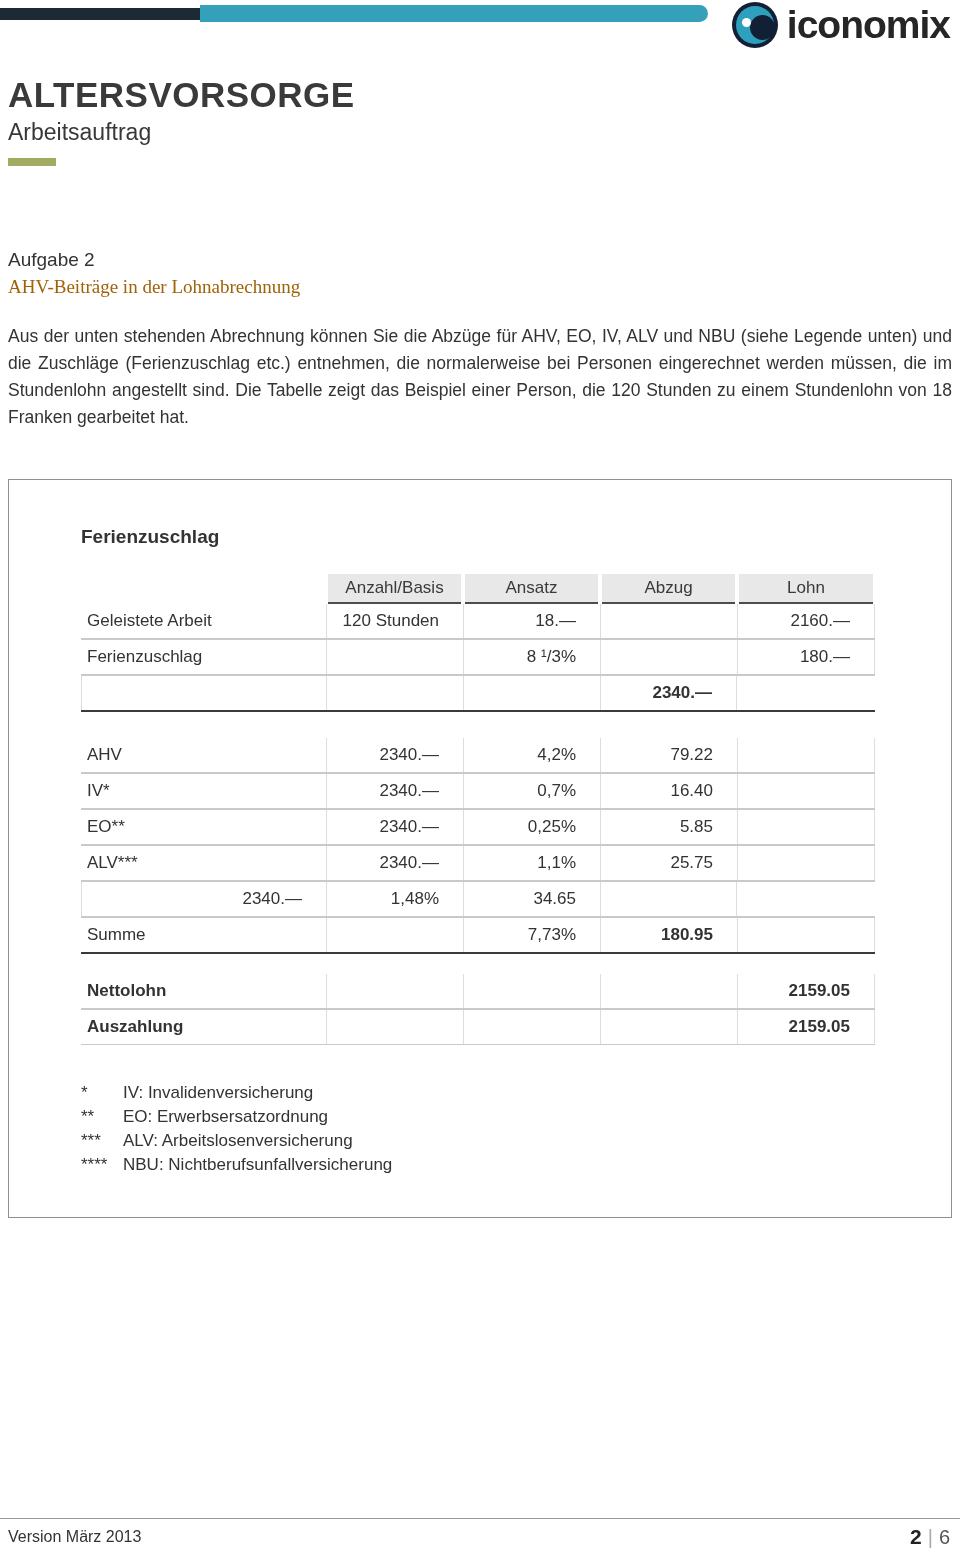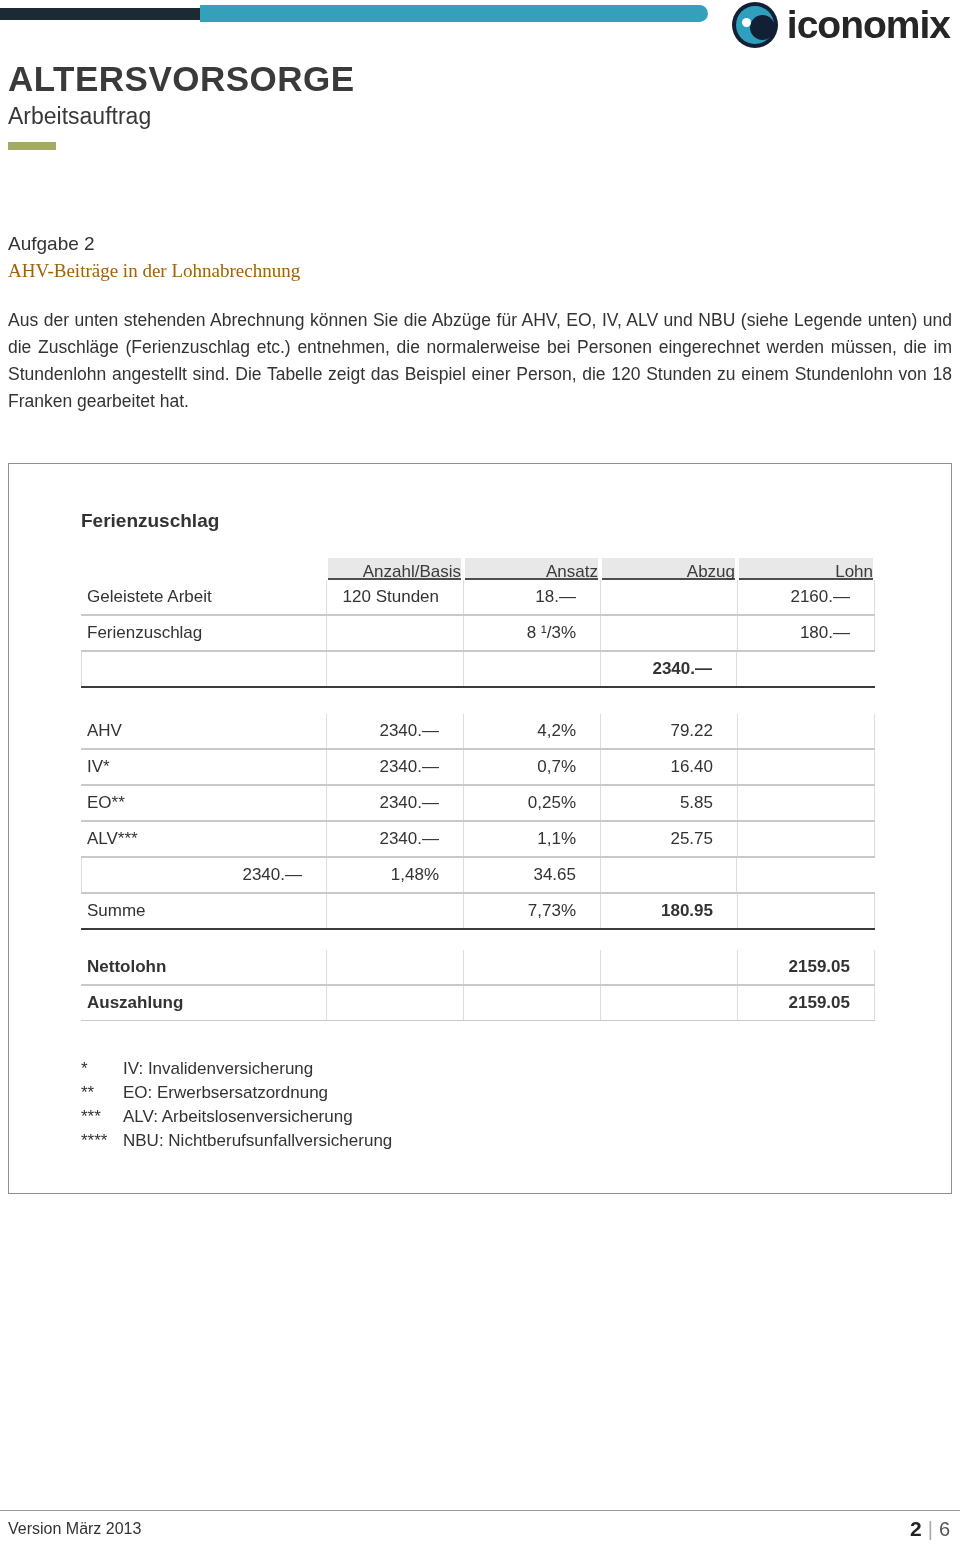--- a/index.html
+++ b/index.html
@@ -18,21 +18,21 @@
   .bar-teal { position:absolute; top:5px; left:200px; width:508px; height:17px; background:#35a0ba; border-radius:0 9px 9px 0; }
 
   
   .logo { position:absolute; top:0; right:10px; display:flex; align-items:flex-end; gap:9px; height:48px; }
   .logo-icon { position:relative; width:46px; height:46px; border-radius:50%; background:#122036; overflow:hidden; flex:0 0 auto; }
   .logo-icon .swirl { position:absolute; left:4px; top:4px; width:38px; height:38px; border-radius:50%; background:#2f9fbe; }
   .logo-icon .core  { position:absolute; left:18px; top:13px; width:25px; height:25px; border-radius:50%; background:#122036; }
   .logo-icon .dot   { position:absolute; left:10px; top:16px; width:9px; height:9px; border-radius:50%; background:#ffffff; }
   .logo-text { font-size:39px; font-weight:bold; letter-spacing:-1px; color:#262626; line-height:46px; }
 
-  .content { position:absolute; top:0; left:0; width:960px; padding:8px 8px; }
+  .content { position:absolute; top:16px; left:0; width:960px; padding:8px 8px; }
 
   .page-title { margin-top:52px; font-size:35px; font-weight:bold; letter-spacing:0.5px; color:#3a3a3a; line-height:1.1; }
   .page-subtitle { margin-top:4px; font-size:23px; color:#383838; }
   .brand-dash { margin-top:12px; width:48px; height:8px; background:#a3ab62; }
 
   .task-heading { margin-top:80px; font-size:19px; color:#333; line-height:1.45; }
   .task-subheading { font-size:19px; color:#a16207; line-height:1.45;font-family:Liberation Serif, serif; }
   .task-paragraph {
     margin-top:22px; font-size:17.5px; line-height:27px; color:#333;
     text-align:justify; width:944px;
@@ -44,23 +44,23 @@
     border:1px solid #8f8f8f;
     padding:46px 0 40px 72px;
     min-height:724px;
   }
   .payroll-title { font-size:19px; font-weight:bold; color:#333; }
 
   .tbl { width:794px; }
   .thead, .trow { display:grid; grid-template-columns:245px 137px 137px 137px 138px; }
   .thead { margin-top:26px; }
   .hcell {
-    margin:0 2px; height:22px; line-height:28px;
+    margin:0 2px; height:30px; line-height:28px;
     background:#e8e8e8; border-bottom:2px solid #4d4d4d;
-    text-align:right; font-size:17px; color:#3a3a3a;
+    text-align:center; font-size:17px; color:#3a3a3a;
   }
   .hspacer { }
 
   .tblock1 { border-bottom:2px solid #3a3a3a; }
   .tblock2 { margin-top:26px; border-bottom:2px solid #3a3a3a; }
   .tblock3 { margin-top:20px; }
 
   .trow { border-top:1px solid #c9c9c9; }
   .tblock1 .trow:first-child, .tblock2 .trow:first-child, .tblock3 .trow:first-child { border-top:none; }
   .trow { border-bottom:1px solid #c9c9c9; }
@@ -72,21 +72,21 @@
   .c.last { border-right:1px solid #dddddd; }
   .b { font-weight:bold; }
 
   
   .footnotes { margin-top:36px; }
   .fnrow { display:flex; line-height:24px; font-size:17px; color:#333; }
   .fnmark { width:42px; flex:0 0 auto; }
 
   
   .footer {
-    position:absolute; left:0; bottom:12px; width:960px; height:36px;
+    position:absolute; left:0; bottom:4px; width:960px; height:36px;
     border-top:1px solid #9a9a9a;
     display:flex; align-items:center; justify-content:space-between;
     padding:0 10px 0 8px;
   }
   .footer-version { font-size:16px; color:#333; }
   .footer-page { display:flex; align-items:baseline; gap:6px; }
   .footer-page .cur { font-size:21px; font-weight:bold; color:#222; }
   .footer-page .sep { font-size:20px; color:#aaaaaa; font-weight:normal; }
   .footer-page .tot { font-size:20px; color:#555; }
 </style>

